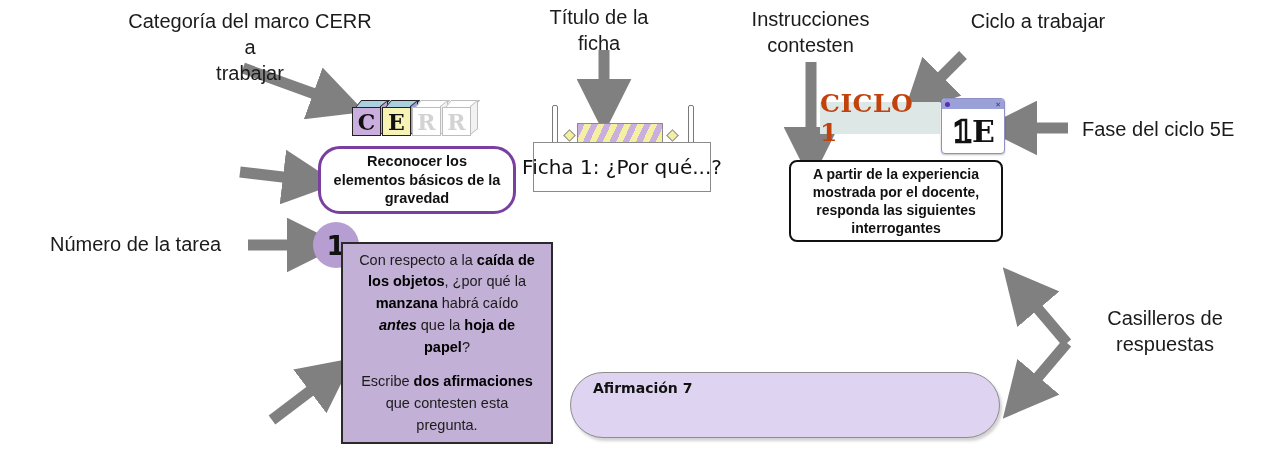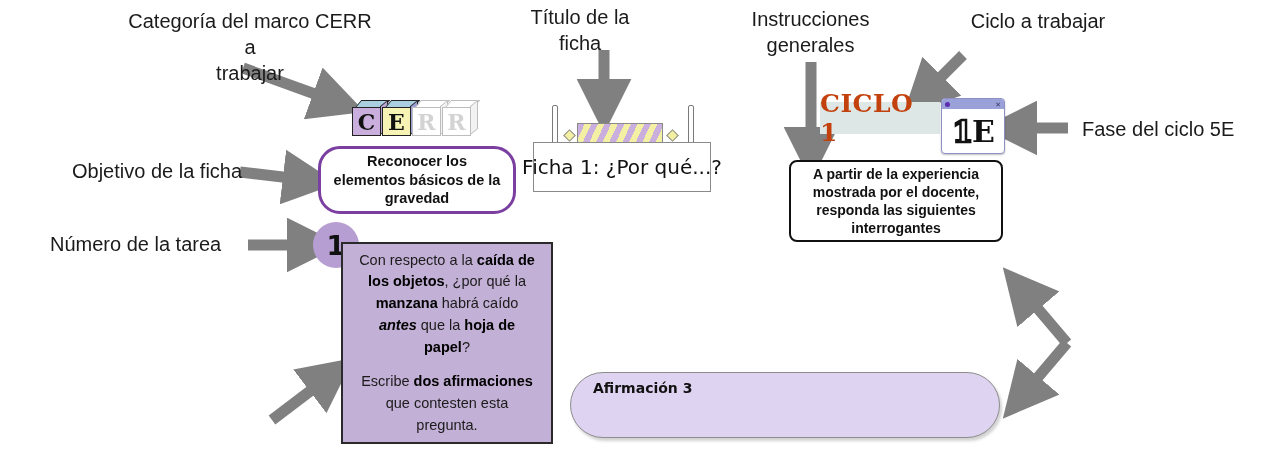--- a/index.html
+++ b/index.html
@@ -212,35 +212,36 @@
 
     <line x1="272" y1="420" x2="330" y2="376" stroke="#808080" stroke-width="11" marker-end="url(#ah)"></line>
 
     <polyline points="1067,343 1022,290" stroke="#808080" stroke-width="11" fill="none" marker-end="url(#ah)"></polyline>
     <polyline points="1067,343 1022,396" stroke="#808080" stroke-width="11" fill="none" marker-end="url(#ah)"></polyline>
   </svg>
 
   <div class="abs anno center" style="left:120px;top:8px;width:260px;">Categoría del marco CERR a
 trabajar</div>
 
-  <div class="abs anno center" style="left:505px;top:4px;width:150px;">Título de la
+  <div class="abs anno center" style="left:524px;top:4px;width:150px;">Título de la
 ficha</div>
 
   <div class="abs anno center" style="left:723px;top:6px;width:175px;">Instrucciones
-generales</div>
+contesten</div>
 
   <div class="abs anno center" style="left:928px;top:8px;width:220px;">Ciclo a trabajar</div>
 
   <div class="abs anno left" style="left:1082px;top:116px;width:200px;">Fase del ciclo 5E</div>
 
-  <div class="abs anno left" style="left:72px;top:158px;width:200px;">Objetivo de la ficha</div>
 
   <div class="abs anno left" style="left:50px;top:231px;width:210px;">Número de la tarea</div>
 
 
+  <div class="abs anno center" style="left:1075px;top:305px;width:180px;">Casilleros de
+respuestas</div>
 
   <div class="abs cerr" style="left:352px;top:100px;">
     <div class="cube c">
       <div class="top"></div>
       <div class="side"></div>
       <div class="face">C</div>
     </div>
     <div class="cube e">
       <div class="top"></div>
       <div class="side"></div>
@@ -305,16 +306,16 @@
 
   <div class="abs task-box" style="left:341px;top:242px;width:212px;height:202px;">
     <div class="task-text">
       <span><span>Con respecto a la </span><b>caída de los objetos</b><span>, ¿por qué la </span><b>manzana</b><span> habrá caído </span><i>antes</i><span> que la </span><b>hoja de papel</b><span>?</span></span>
       <span class="gap"></span>
       <span><span>Escribe </span><b>dos afirmaciones</b><span> que contesten esta pregunta.</span></span>
     </div>
   </div>
 
   <div class="abs answer" style="left:570px;top:262px;width:430px;height:66px;">
-    <span class="lbl">Afirmación 3</span>
+    <span class="lbl">Afirmación 7</span>
   </div>
 
 </div>
 
 </body></html>

